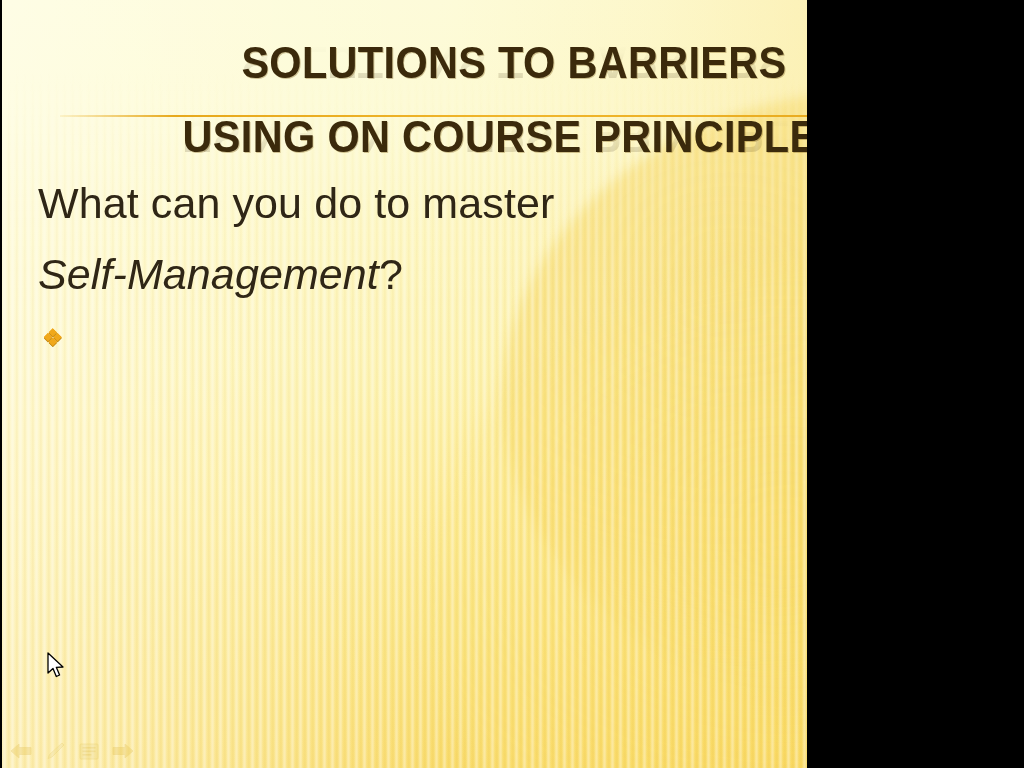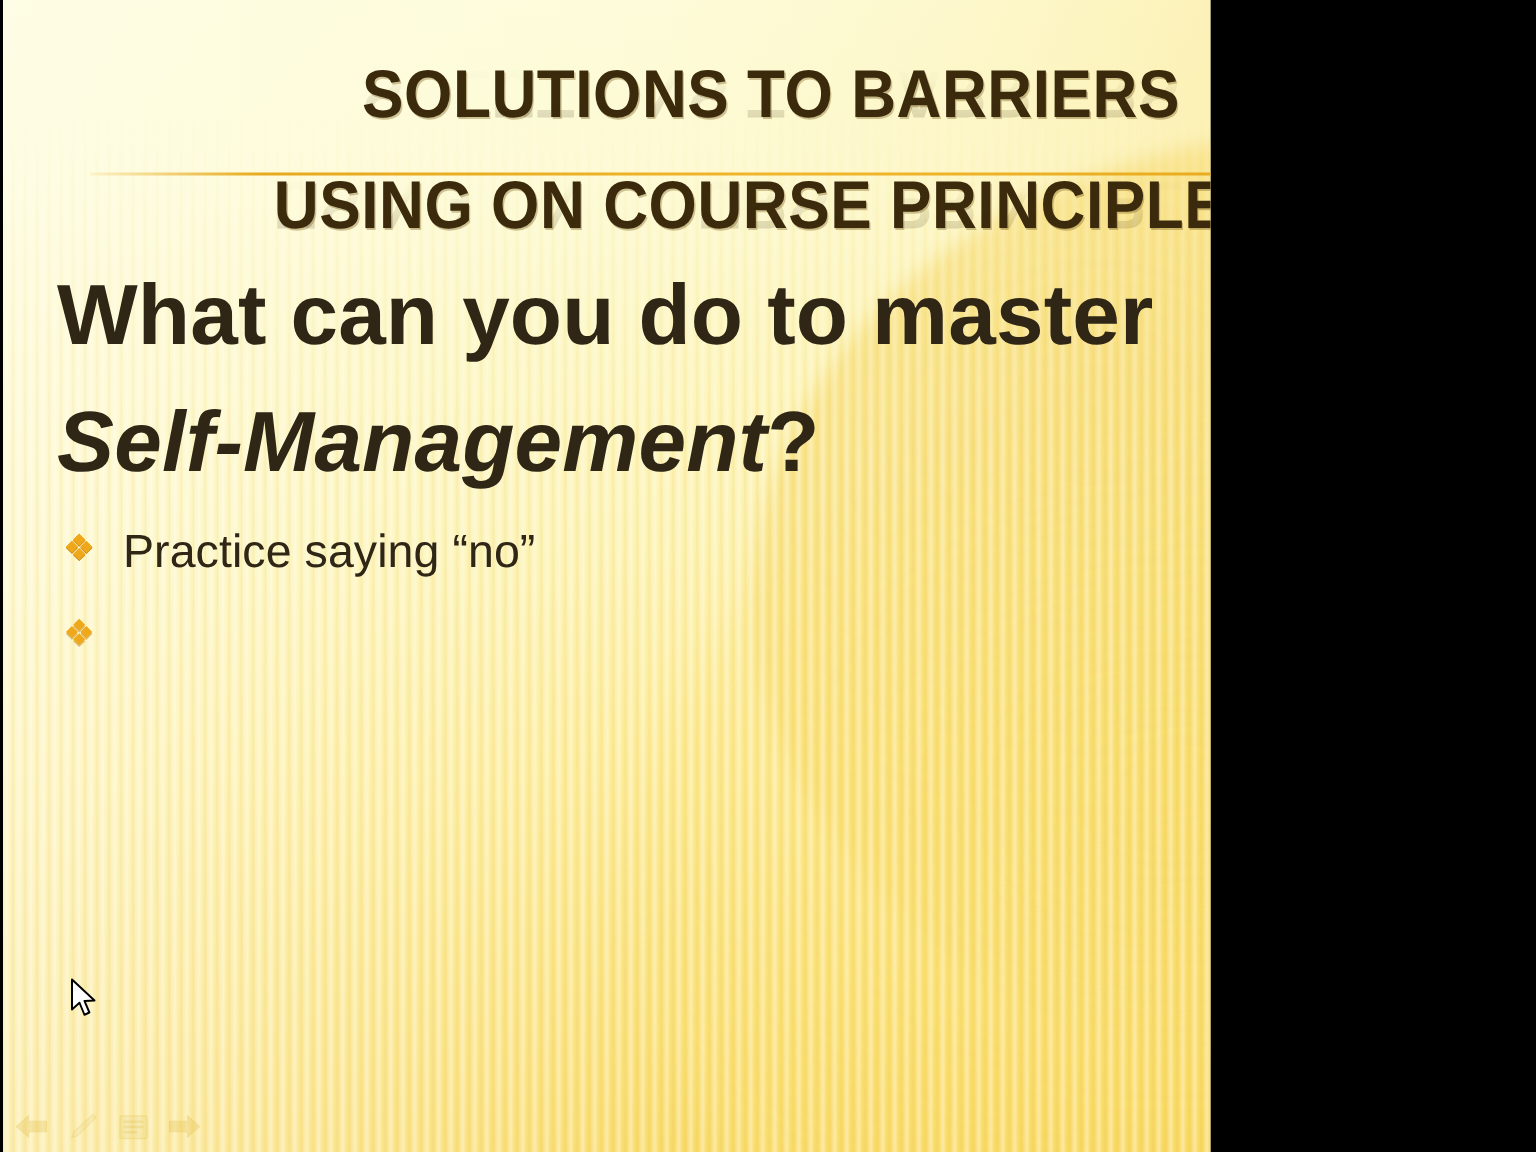--- a/index.html
+++ b/index.html
@@ -144,24 +144,24 @@
     z-index:7;
   }
 
   
   #body-block {
     position:absolute;
     left:36px; top:182px; width:950px;
     z-index:5;
   }
   .lead {
-    font-size:57px;
+    font-size:43px;
     line-height:1.0;
     color:#2f2616;
-    font-weight:bold;
+    font-weight:normal;
     letter-spacing:0.1px;
   }
   #lead-1 { margin-bottom:28px; }
   #lead-2 { }
   .lead .it { font-style:italic; }
 
   
   #bullets { list-style:none; margin-top:26px; }
   .bullet-item {
     position:relative;
@@ -236,21 +236,20 @@
 
     <ul id="bullets">
       <li class="bullet-item">
         <span class="bullet-mark">❖</span>
       </li>
       <li class="bullet-item">
         <span class="bullet-mark">❖</span>
       </li>
       <li class="bullet-item">
         <span class="bullet-mark">❖</span>
-        <span>Practice saying “no”</span>
       </li>
       <li class="bullet-item">
         <span class="bullet-mark">❖</span>
       </li>
     </ul>
   </div>
 
   <div id="toolbar">
     <div class="tb-btn">
       <span>

